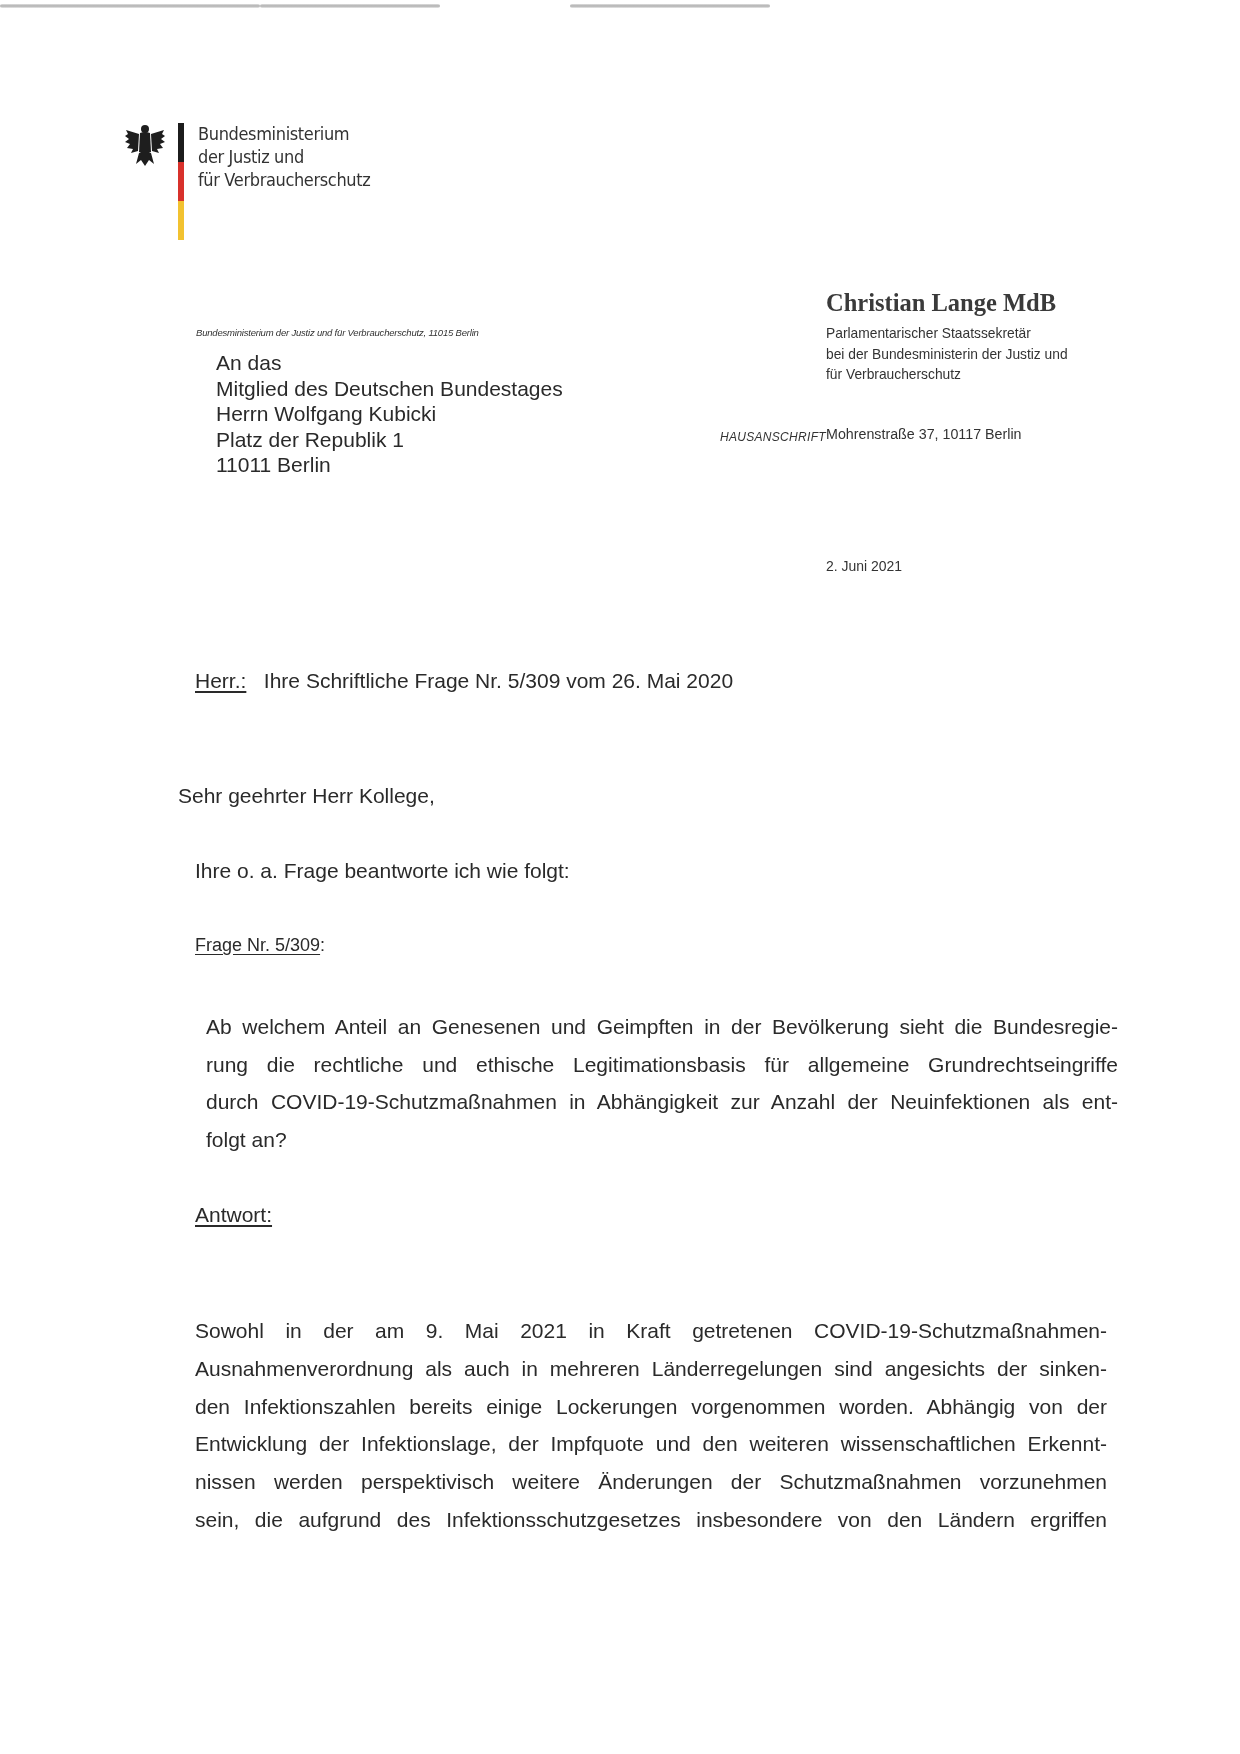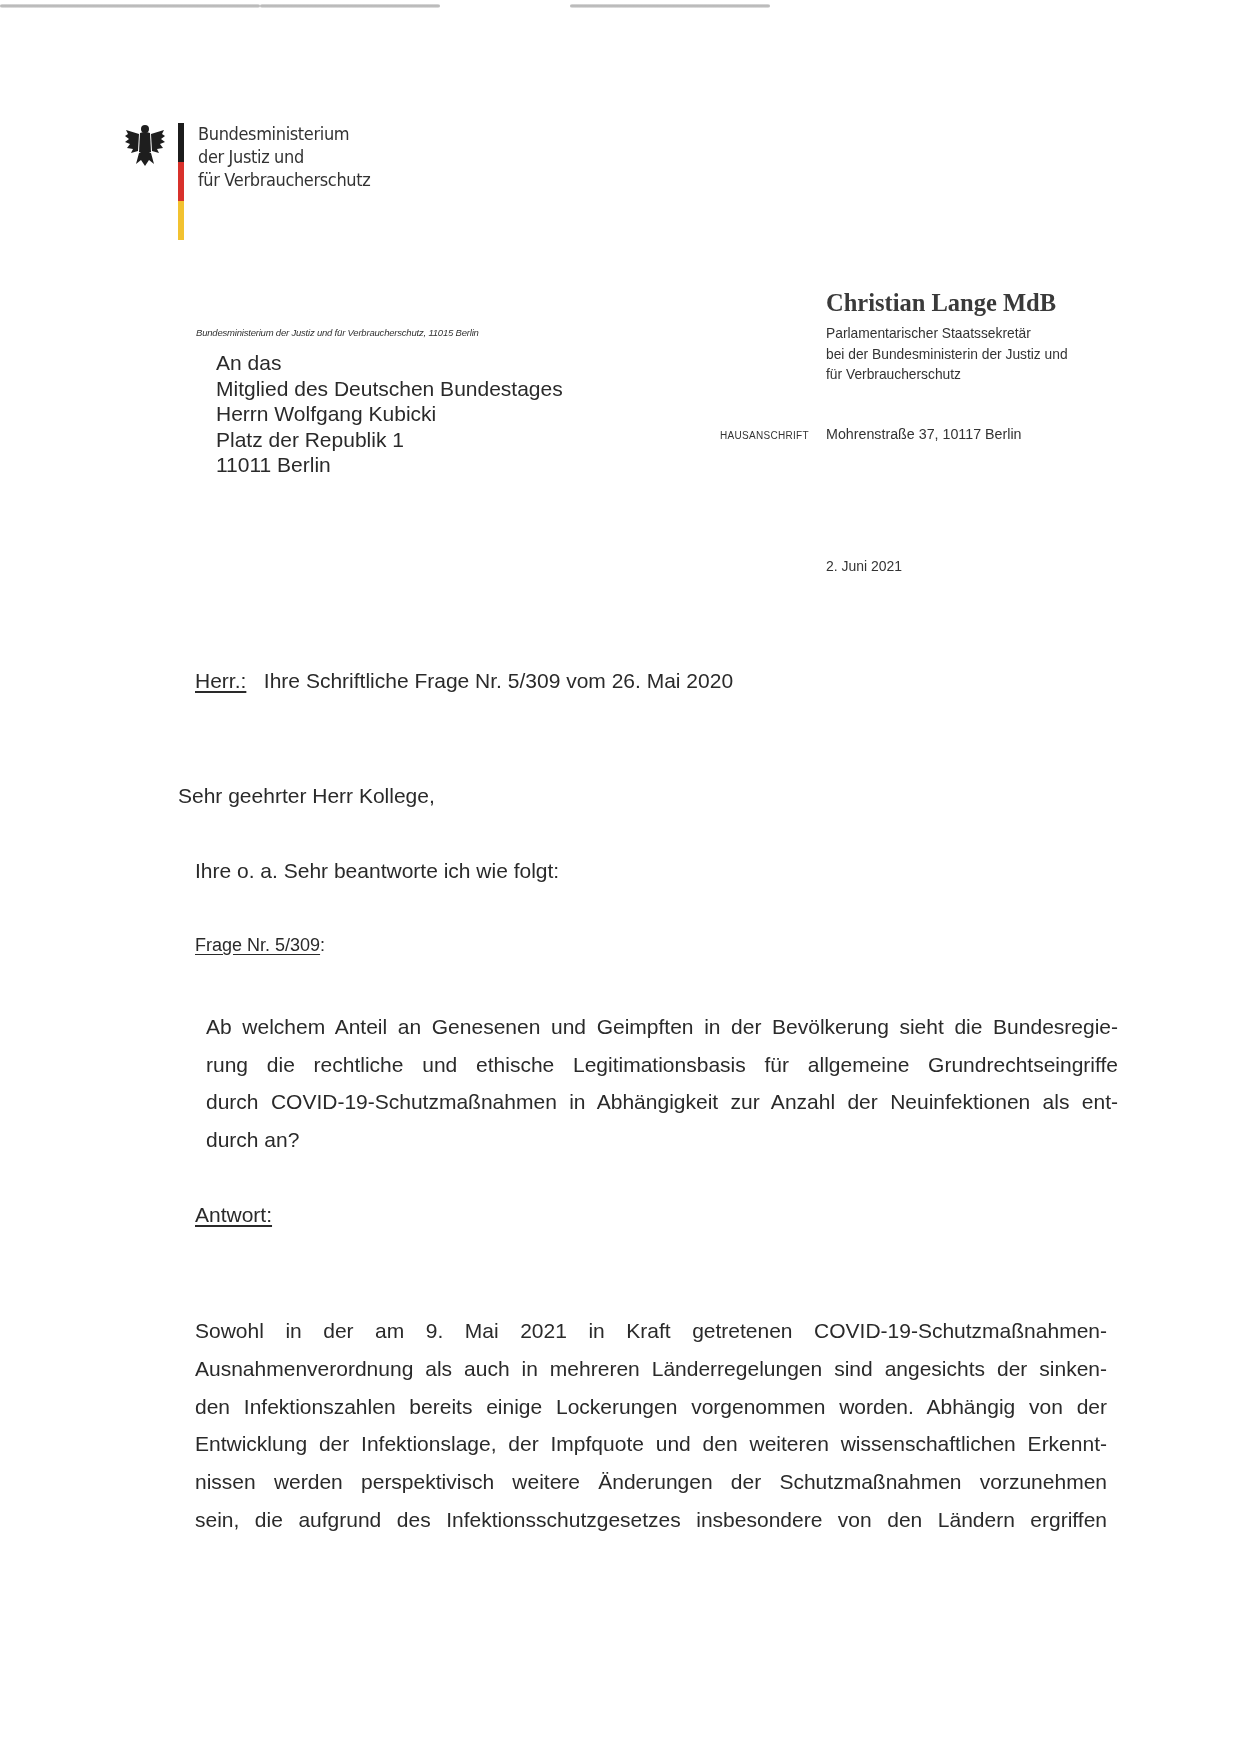--- a/index.html
+++ b/index.html
@@ -16,21 +16,21 @@
   .logo-text { left:198px; top:122px; font-size:18px; line-height:23px; color:#333;
                font-family:"DejaVu Sans", sans-serif; letter-spacing:-0.4px; transform:scaleX(0.9); transform-origin:left; }
   .logo-text div { white-space:nowrap; }
   .sender-line { left:196px; top:327px; font-size:9.5px; color:#333; white-space:nowrap; letter-spacing:-0.2px;font-style:italic; }
   .recipient { left:196px; top:350px; font-size:21px; line-height:25.5px; color:#2a2a2a; }
   .recipient div { white-space:nowrap;margin-left:20px; }
   .from-name { left:826px; top:289px; font-family:"Liberation Serif", serif; font-weight:bold;
                font-size:24.5px; color:#3a3a3a; white-space:nowrap; }
   .from-role { left:826px; top:323px; font-size:15px; line-height:20.5px; color:#333; transform:scaleX(0.92); transform-origin:left; }
   .from-role div { white-space:nowrap; }
-  .addr-label { left:720px; top:430px; font-size:10px; color:#333; letter-spacing:0.3px; }
+  .addr-label { left:720px; top:430px; font-size:12px; color:#333; letter-spacing:0.3px;font-style:italic; }
   .addr-value { left:826px; top:425px; font-size:15.5px; color:#333; white-space:nowrap; transform:scaleX(0.92); transform-origin:left; }
   .date { left:826px; top:557px; font-size:15.5px; color:#333; transform:scaleX(0.9); transform-origin:left; }
   .subject { left:195px; top:669px; font-size:21px; color:#2a2a2a; white-space:nowrap; }
   .u { text-decoration:underline; text-underline-offset:3px; }
   .salutation { left:178px; top:784px; font-size:21px; }
   .intro { left:195px; top:859px; font-size:21px; }
   .q-label { left:195px; top:935px; font-size:18px; }
   .question { left:195px; top:1008px; width:912px; font-size:21px; line-height:37.5px; 
               text-align:justify; color:#2a2a2a;margin-left:11px; }
   .a-label { left:195px; top:1203px; font-size:21px; }
@@ -87,31 +87,31 @@
 <div class="abs addr-value">Mohrenstraße 37, 10117 Berlin</div>
 
 <div class="abs date">2. Juni 2021</div>
 
 <div class="abs subject">
   <span class="u">Herr.:</span>&nbsp;&nbsp;
   <span>Ihre Schriftliche Frage Nr. 5/309 vom 26. Mai 2020</span>
 </div>
 
 <div class="abs salutation">Sehr geehrter Herr Kollege,</div>
-<div class="abs intro">Ihre o. a. Sehr beantworte ich wie folgt:</div>
+<div class="abs intro">Ihre o. a. Frage beantworte ich wie folgt:</div>
 
 <div class="abs q-label">
   <span class="u">Frage Nr. 5/309</span><span>:</span>
 </div>
 
 <div class="abs question">
   <span class="line">Ab welchem Anteil an Genesenen und Geimpften in der Bevölkerung sieht die Bundesregie-</span>
   <span class="line">rung die rechtliche und ethische Legitimationsbasis für allgemeine Grundrechtseingriffe</span>
   <span class="line">durch COVID-19-Schutzmaßnahmen in Abhängigkeit zur Anzahl der Neuinfektionen als ent-</span>
-  <span class="line last">durch an?</span>
+  <span class="line last">folgt an?</span>
 </div>
 
 <div class="abs a-label u">Antwort:</div>
 
 <div class="abs answer">
   <span class="line">Sowohl in der am 9. Mai 2021 in Kraft getretenen COVID-19-Schutzmaßnahmen-</span>
   <span class="line">Ausnahmenverordnung als auch in mehreren Länderregelungen sind angesichts der sinken-</span>
   <span class="line">den Infektionszahlen bereits einige Lockerungen vorgenommen worden. Abhängig von der</span>
   <span class="line">Entwicklung der Infektionslage, der Impfquote und den weiteren wissenschaftlichen Erkennt-</span>
   <span class="line">nissen werden perspektivisch weitere Änderungen der Schutzmaßnahmen vorzunehmen</span>

